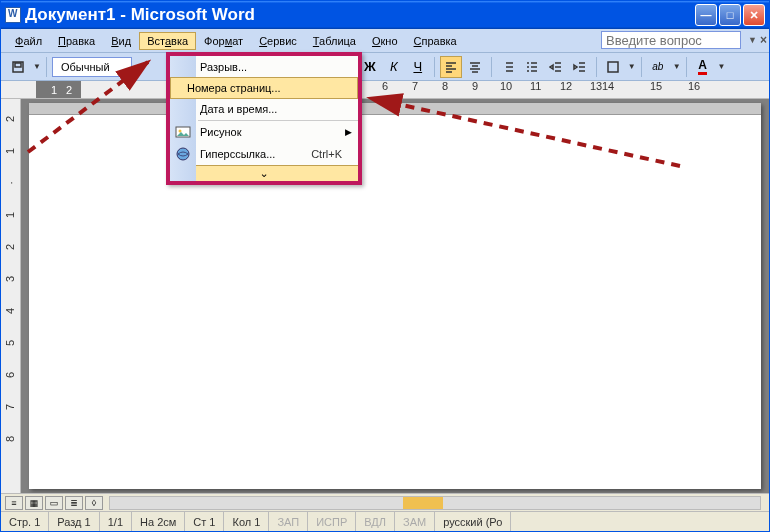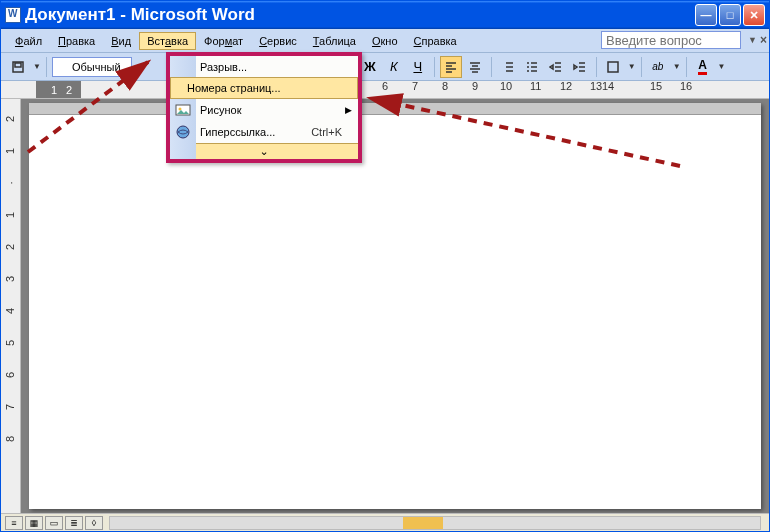--- a/index.html
+++ b/index.html
@@ -16,21 +16,21 @@
   .menu-item { padding: 3px 8px; cursor: default; }
   .menu-item u { text-decoration: underline; }
   .menu-item.open { background: #ffe7a2; border: 1px solid #c0a050; padding: 2px 7px; }
   .help-box { position: absolute; right: 28px; top: 2px; width: 140px; height: 18px; background: #fff; border: 1px solid #7a96df; color: #999; padding: 1px 4px; font-size: 13px; }
   .menubar-dd { position: absolute; right: 12px; top: 6px; font-size: 9px; color: #555; }
   .menubar-x { position: absolute; right: 2px; top: 4px; font-size: 12px; font-weight: bold; color: #555; }
   .toolbar { height: 28px; background: #cadbf4; border-bottom: 1px solid #9db6d6; display: flex; align-items: center; padding: 0 6px; gap: 2px; }
   .tbtn { width: 22px; height: 22px; border: 1px solid transparent; display: flex; align-items: center; justify-content: center; }
   .tbtn.active { background: #ffd77a; border: 1px solid #c0a050; }
   .tsep { width: 1px; height: 20px; background: #9db6d6; margin: 0 3px; }
-  .style-box { width: 80px; height: 20px; background: #fff; border: 1px solid #7a96df; padding: 1px 19px; display: flex; align-items: center; }
+  .style-box { width: 80px; height: 20px; background: #fff; border: 1px solid #7a96df; padding: 1px 8px; display: flex; align-items: center; }
   .dd-arrow { font-size: 8px; color: #333; margin-left: 2px; }
   .ruler-h { height: 18px; background: #eee; border-bottom: 1px solid #bbb; position: relative; font-size: 9px; color: #333; overflow: hidden; }
   .ruler-dark { position: absolute; left: 35px; top: 0; width: 45px; height: 18px; background: #777; }
   .main { flex: 1; display: flex; background: #808080; position: relative; overflow: hidden; }
   .ruler-v { width: 20px; background: #eee; border-right: 1px solid #bbb; font-size: 9px; color: #333; display: flex; flex-direction: column; align-items: center; padding-top: 4px; }
   .ruler-v span { margin: 10px 0; transform: rotate(-90deg); }
   .page-area { flex: 1; position: relative; background: #808080; padding: 4px 8px; }
   .page { width: 100%; height: 100%; background: #fff; box-shadow: 2px 2px 4px rgba(0,0,0,0.4); position: relative; }
   .page-top { height: 12px; background: #c8c8c8; border-bottom: 1px solid #999; }
   .dropdown { position: absolute; left: 166px; top: 52px; width: 196px; background: #fcfcfa; border: 4px solid #be185d; box-shadow: 2px 2px 4px rgba(0,0,0,0.3); z-index: 100; }
@@ -208,30 +208,46 @@
     <div class="vbtn">≡</div>
     <div class="vbtn">▦</div>
     <div class="vbtn">▭</div>
     <div class="vbtn">≣</div>
     <div class="vbtn">◊</div>
     <div class="hscroll">
         <div class="hscroll-thumb"></div>
       </div>
   </div>
 
+  <div class="statusbar">
+    <div class="stat-cell">Стр. 1</div>
+    <div class="stat-cell">Разд 1</div>
+    <div class="stat-cell">1/1</div>
+    <div class="stat-cell">На 2см</div>
+    <div class="stat-cell">Ст 1</div>
+    <div class="stat-cell">Кол 1</div>
+    <div class="stat-cell stat-dim">ЗАП</div>
+    <div class="stat-cell stat-dim">ИСПР</div>
+    <div class="stat-cell stat-dim">ВДЛ</div>
+    <div class="stat-cell stat-dim">ЗАМ</div>
+    <div class="stat-cell">русский (Ро</div>
+  </div>
 
 </div>
 
 <div class="dropdown">
   <div class="dd-strip"></div>
   <div class="dd-item">
       <span>Разрыв...</span>
     </div>
   <div class="dd-item highlight">
       <span>Номера страниц...</span>
+    </div>
+  <div class="dd-item">
+      <span>Дата и время...</span>
     </div>
   <div class="dd-sep"></div>
   <div class="dd-item">
     <svg class="dd-icon" width="16" height="16">
         <rect x="1" y="3" width="14" height="10" fill="#fff" stroke="#555"></rect>
         <circle cx="5" cy="7" r="1.5" fill="#f0c040" stroke="none"></circle>
         <path d="M2 12 L6 8 L9 11 L11 9 L14 12 Z" fill="#5a9" stroke="none"></path>
       </svg>
     <span>Рисунок</span>
       <span class="dd-arrow-r">▶</span>
@@ -270,14 +286,14 @@
   <span style="position:absolute;left:20px">6</span>
     <span style="position:absolute;left:50px">7</span>
     <span style="position:absolute;left:80px">8</span>
     <span style="position:absolute;left:110px">9</span>
     <span style="position:absolute;left:138px">10</span>
     <span style="position:absolute;left:168px">11</span>
     <span style="position:absolute;left:198px">12</span>
     <span style="position:absolute;left:228px">13</span>
     <span style="position:absolute;left:240px">14</span>
     <span style="position:absolute;left:288px">15</span>
-    <span style="position:absolute;left:318px">16</span>
+    <span style="position:absolute;left:326px">16</span>
 </div>
 
 </body></html>

